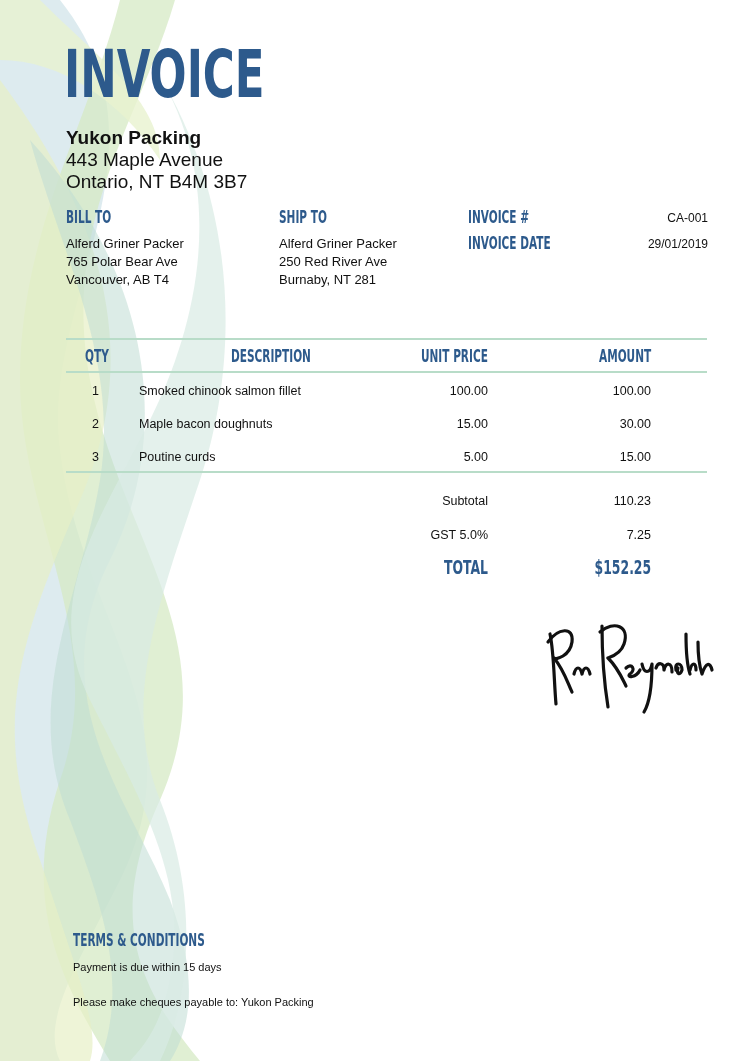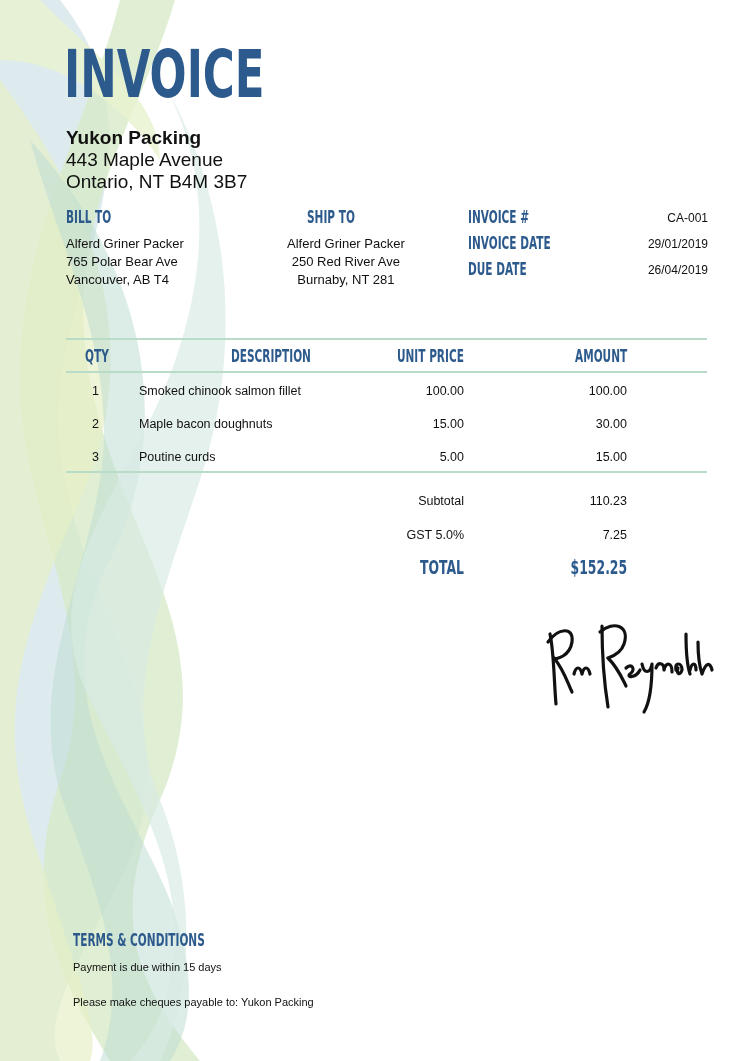--- a/index.html
+++ b/index.html
@@ -1,19 +1,19 @@
 <!DOCTYPE html>
 <html><head>
 <meta charset="utf-8">
 <style>
   html, body { margin:0; padding:0; }
   body { width:750px; height:1061px; position:relative; overflow:hidden; background:#ffffff;
          font-family:"Liberation Sans", sans-serif; color:#111; }
   .bg { position:absolute; left:0; top:0; width:750px; height:1061px; z-index:0; }
-  .layer { position:absolute; left:0; top:0; width:681px; height:1061px; z-index:1; }
+  .layer { position:absolute; left:0; top:0; width:681px; height:1061px; z-index:1;padding-left:24px; }
   .cond { font-family:"DejaVu Sans", sans-serif; font-weight:bold; color:#2d5a8c;
           transform:scaleX(0.62); transform-origin:left center; display:inline-block; white-space:nowrap; letter-spacing:0px; }
   .cond-r { transform-origin:right center; }
   .title { position:absolute; left:64px; top:40px; font-size:66px; line-height:70px; transform:scaleX(0.66); }
   .company { position:absolute; left:66px; top:127px; font-size:19px; line-height:22px; }
   .company .name { font-weight:bold; }
   .col { position:absolute; top:207px; font-size:13px; line-height:18px; }
   .col .hd { font-size:17px; line-height:20px; margin-bottom:7px; }
   .meta { position:absolute; left:468px; top:206px; width:240px; }
   .meta-row { position:relative; height:26px; }
@@ -49,39 +49,35 @@
     <div>Ontario, NT B4M 3B7</div>
   </div>
 
   <div class="col" style="left:66px;">
     <div class="hd"><span class="cond">BILL TO</span></div>
     <div>Alferd Griner Packer</div>
     <div>765 Polar Bear Ave</div>
     <div>Vancouver, AB T4</div>
   </div>
 
-  <div class="col" style="left:287px;text-align:center;">
+  <div class="col" style="left:279px;">
     <div class="hd"><span class="cond">SHIP TO</span></div>
     <div>Alferd Griner Packer</div>
     <div>250 Red River Ave</div>
     <div>Burnaby, NT 281</div>
   </div>
 
   <div class="meta">
     <div class="meta-row">
       <span class="lbl cond">INVOICE #</span>
       <span class="val">CA-001</span>
     </div>
     <div class="meta-row">
       <span class="lbl cond">INVOICE DATE</span>
       <span class="val">29/01/2019</span>
-    </div>
-    <div class="meta-row">
-      <span class="lbl cond">DUE DATE</span>
-      <span class="val">26/04/2019</span>
     </div>
   </div>
 
   <div class="hr" style="top:338px;"></div>
   <div class="th cond" style="left:85px;">QTY</div>
   <div class="th cond" style="left:231px;">DESCRIPTION</div>
   <div class="th cond cond-r" style="right:217px;">UNIT PRICE</div>
   <div class="th cond cond-r" style="right:54px;">AMOUNT</div>
   <div class="hr" style="top:371px;"></div>
 

